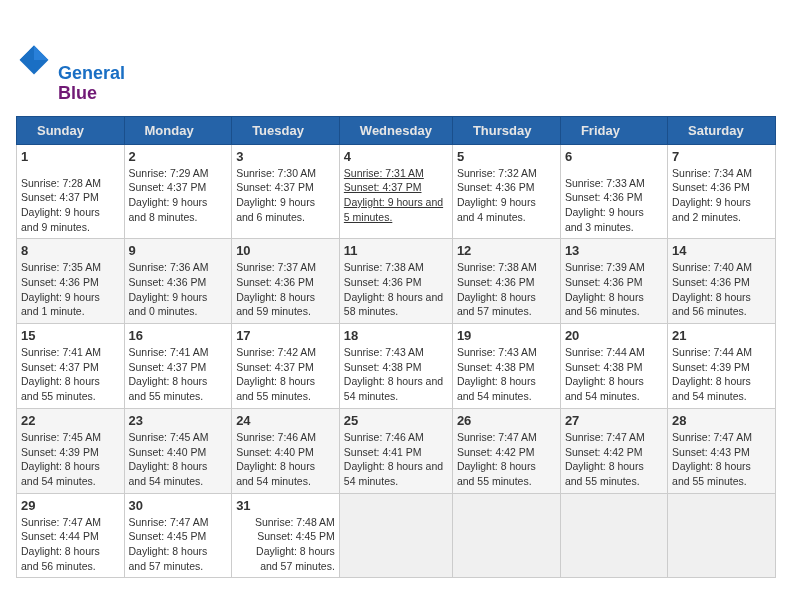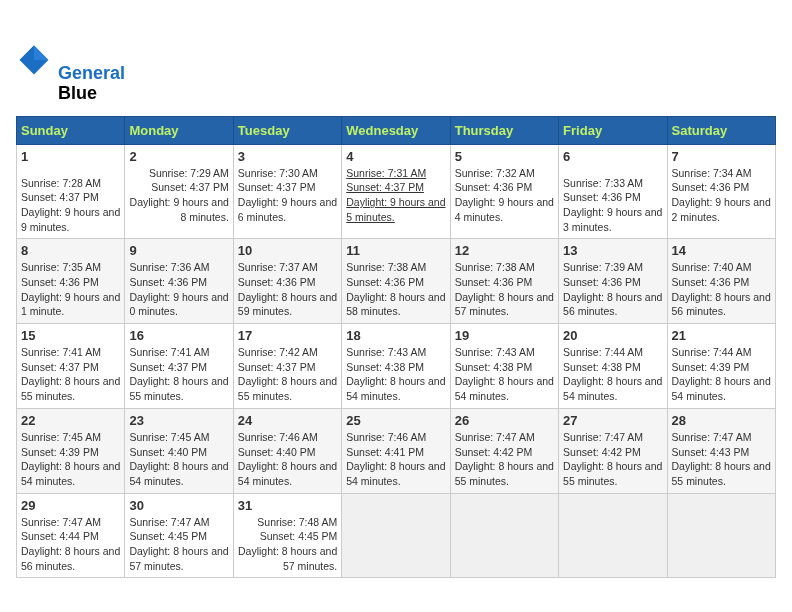--- a/index.html
+++ b/index.html
@@ -48,22 +48,22 @@
       font-weight: normal;
       color: #555;
     }
     table {
       width: 100%;
       border-collapse: collapse;
       font-size: 11px;
     }
     thead tr th {
       background-color: #2563a8;
-      color: #bef264;
-      padding: 6px 4px;
+      color: #e5e5e5;
+      padding: 6px 20px;
       text-align: left;
       font-size: 13px;
       font-weight: bold;
       border: 1px solid #1a4f8c;
     }
     tbody tr td {
       border: 1px solid #ccc;
       vertical-align: top;
       padding: 4px;
       height: 80px;
@@ -94,21 +94,21 @@
 
 <div class="header">
   <div class="logo">
     <svg class="logo-icon" viewBox="0 0 40 40">
       <polygon points="20,4 36,20 20,36 4,20" fill="#1a6fc4"></polygon>
       <polygon points="20,4 36,20 20,20" fill="#2980d9"></polygon>
       <polygon points="20,4 4,20 20,20" fill="#1a6fc4"></polygon>
     </svg>
     <div class="logo-text">
       <div><span>General</span></div>
-      <div><span style="color:#000000">Blue</span></div>
+      <div><span style="color:#701a75">Blue</span></div>
     </div>
   </div>
   <div class="title-block">
     <h1></h1>
     <h2></h2>
   </div>
 </div>
 
 <table>
   <thead>
@@ -125,21 +125,21 @@
   <tbody id="calendar-body">
       <tr>
         <td>
           <span class="day-num">1</span>
           <div class="day-info" style="white-space: pre-line; margin-top: 12px;">Sunrise: 7:28 AM
 Sunset: 4:37 PM
 Daylight: 9 hours and 9 minutes.</div>
         </td>
         <td>
           <span class="day-num">2</span>
-          <div class="day-info" style="white-space: pre-line; text-align: right;">Sunrise: 7:29 AM
+          <div class="day-info" style="white-space: pre-line;">Sunrise: 7:29 AM
 Sunset: 4:37 PM
 Daylight: 9 hours and 8 minutes.</div>
         </td>
         <td>
           <span class="day-num">3</span>
           <div class="day-info" style="white-space: pre-line;">Sunrise: 7:30 AM
 Sunset: 4:37 PM
 Daylight: 9 hours and 6 minutes.</div>
         </td>
         <td>

